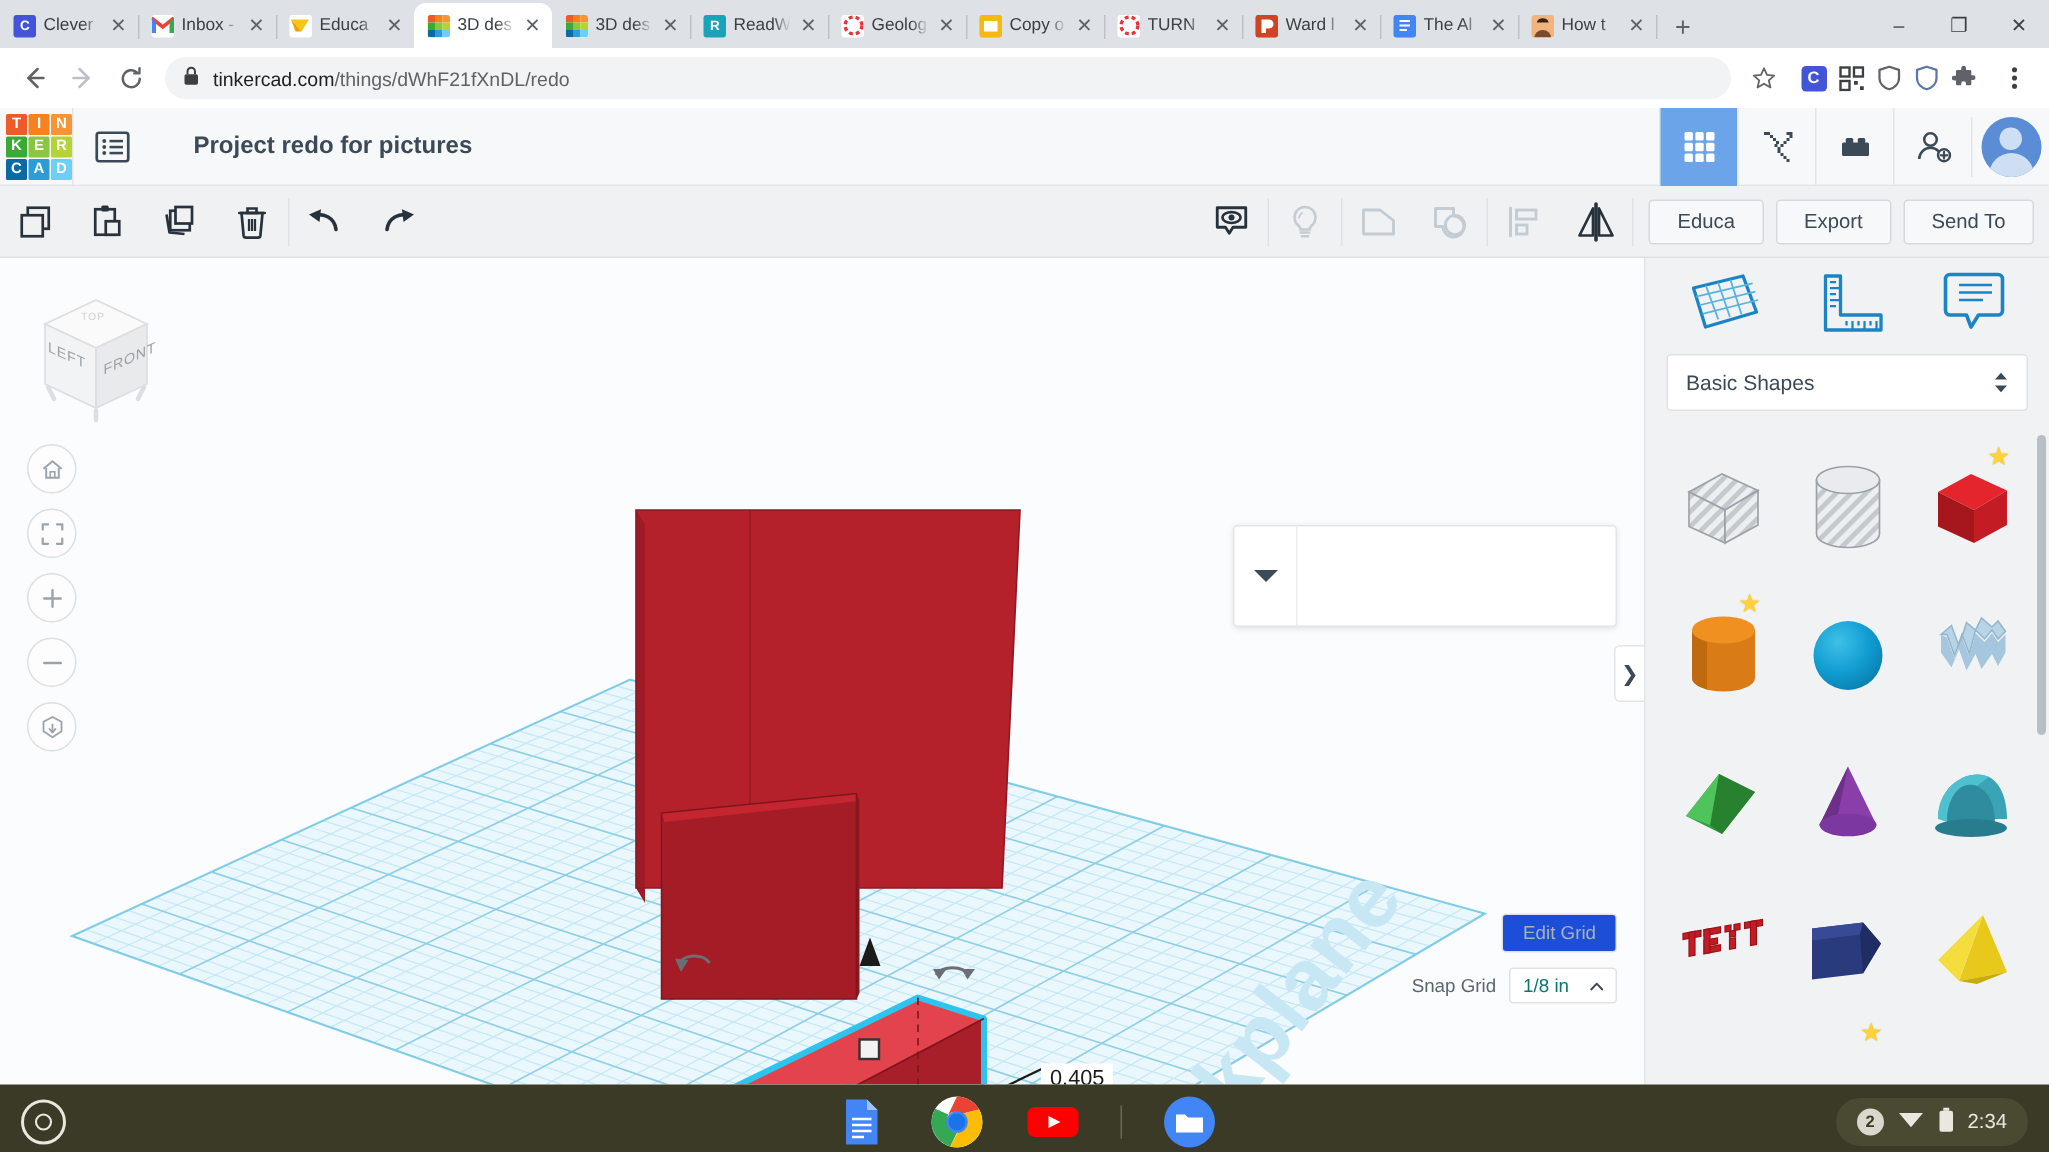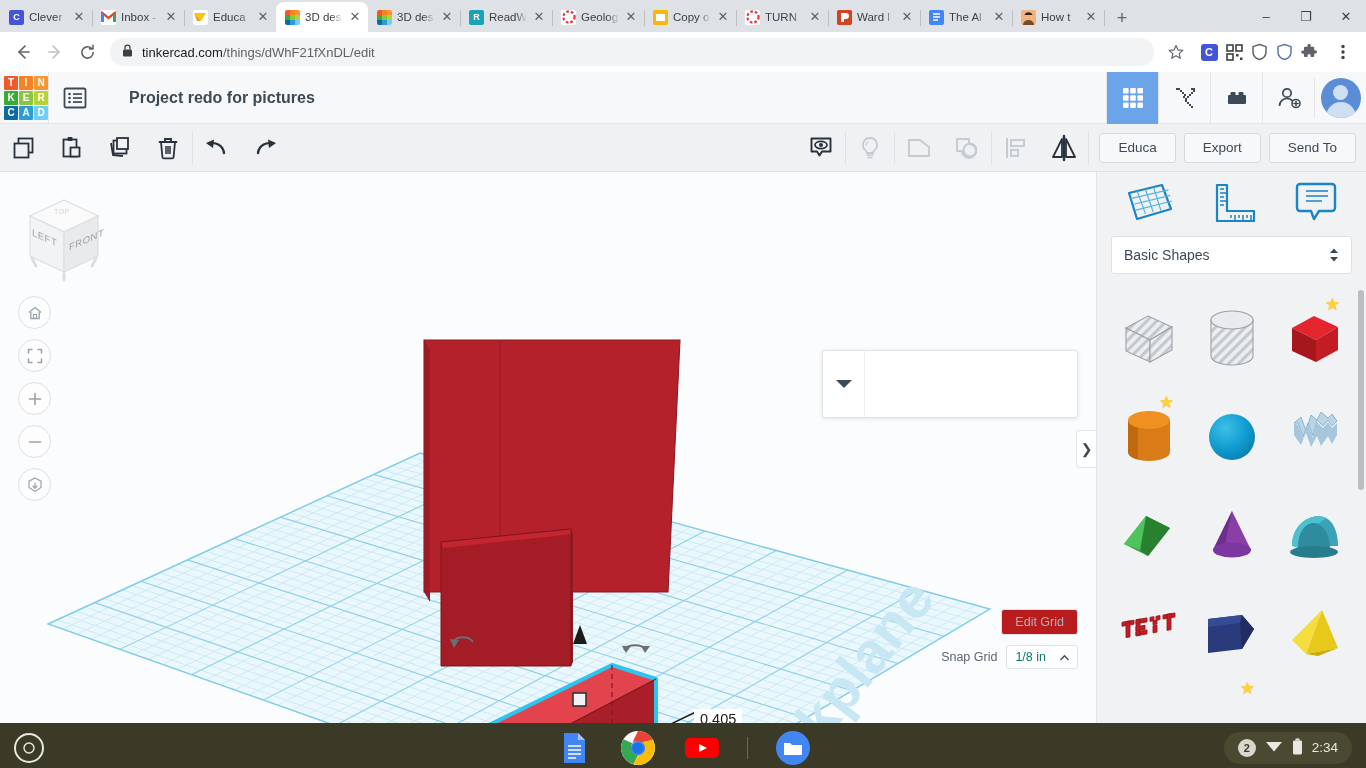--- a/index.html
+++ b/index.html
@@ -192,21 +192,21 @@
   .swatch-hole {
     width: 25px; height: 25px; border-radius: 50%;
     background: repeating-linear-gradient(-45deg,#d5d8dc 0 3px,#f0f1f3 3px 6px);
     border: 1px solid #cfd4d8;
   }
   .insp-tools { margin-left: auto; display: flex; gap: 20px; align-items: center; padding-right: 4px; }
 
   
   .gridctl { position: absolute; right: 18px; bottom: 54px; text-align: right; }
   .editgrid-btn {
-    border: 1px solid #dfe2e5; background: #b91c1c; color: #a9b2ba;
+    border: 1px solid #dfe2e5; background: #1d4ed8; color: #a9b2ba;
     font-size: 12.5px; padding: 5px 13px; border-radius: 3px;
     font-family: "Liberation Sans", sans-serif;
   }
   .snaprow { display: flex; align-items: center; justify-content: flex-end; gap: 9px; margin-top: 10px; }
   .snaplabel { font-size: 12.5px; color: #5c6671; }
   .snapselect {
     border: 1px solid #dfe2e5; background: #fff; border-radius: 3px;
     padding: 4px 8px; font-size: 12.5px; color: #0f766e;
     display: flex; align-items: center; gap: 14px;
     font-family: "Liberation Sans", sans-serif;
@@ -463,21 +463,21 @@
         <path d="M14.8 1.5 V5.2 H11.1" fill="none" stroke="#5f6368" stroke-width="1.7" stroke-linecap="round" stroke-linejoin="round"></path>
       </svg>
   </div>
   <div class="omnibox">
     <span>
       <svg width="11" height="13" viewBox="0 0 11 13">
           <rect x="1" y="5.5" width="9" height="7" rx="1.2" fill="#3c4043"></rect>
           <path d="M3 5.5 V3.6 a2.5 2.5 0 0 1 5 0 V5.5" fill="none" stroke="#3c4043" stroke-width="1.3"></path>
         </svg>
     </span>
-    <span><span>tinkercad.com</span><span class="urlrest">/things/dWhF21fXnDL/edit</span></span>
+    <span><span>tinkercad.com</span><span class="urlrest">/things/dWhF21fXnDL/redo</span></span>
   </div>
   <div class="starbtn">
     <svg width="16" height="16" viewBox="0 0 16 16">
         <path d="M8 1.5 L10 5.9 L14.8 6.4 L11.2 9.6 L12.3 14.3 L8 11.8 L3.7 14.3 L4.8 9.6 L1.2 6.4 L6 5.9 Z" fill="none" stroke="#5f6368" stroke-width="1.2" stroke-linejoin="round"></path>
       </svg>
   </div>
   <div class="extbar">
     <span class="extico">
       <span style="width:17px;height:17px;background:#4355d6;border-radius:3px;color:#fff;font-size:11px;font-weight:bold;display:flex;align-items:center;justify-content:center;">C</span>
     </span>

